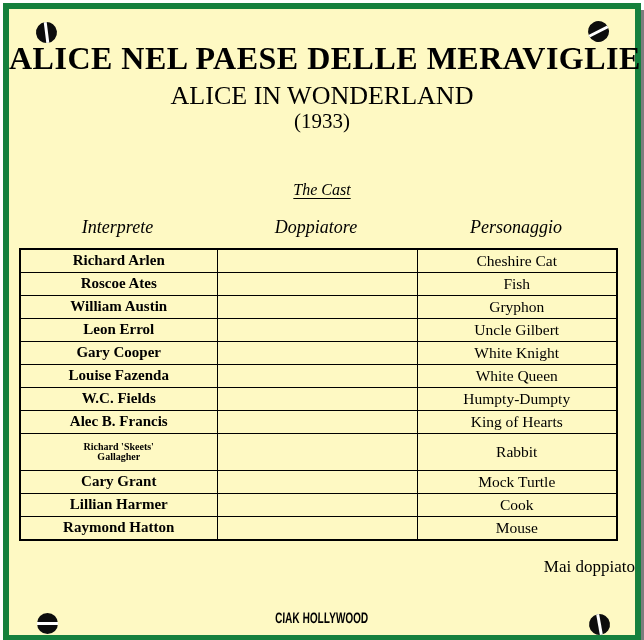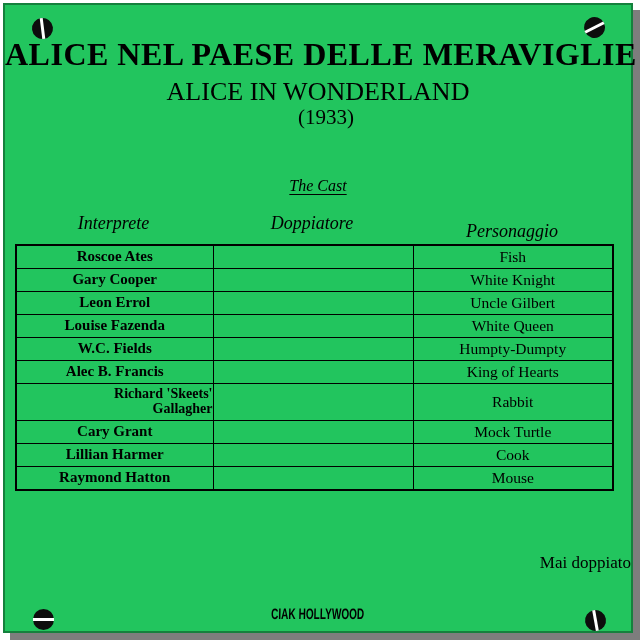--- a/index.html
+++ b/index.html
@@ -11,22 +11,22 @@
     overflow: hidden;
     font-family: "Liberation Serif", serif;
     color: #000000;
   }
   .sheet {
     position: absolute;
     left: 3px;
     top: 3px;
     width: 626px;
     height: 626px;
-    background: #22c55e;
-    border: 2px solid #15803d;
+    background: #fef9c3;
+    border: 6px solid #15803d;
     box-shadow: 7px 7px 0 #7d7d7d;
   }
   
   .screw {
     position: absolute;
     width: 21px;
     height: 21px;
     border-radius: 50%;
     background: #0d0d0d;
     display: flex;
@@ -46,21 +46,21 @@
   .abs { position: absolute; left: 0; width: 100%; text-align: center; line-height: 1; }
 
   .title-it {
     top: 33px;
     font-size: 32px;
     font-weight: bold;
     letter-spacing: 0.5px;
     white-space: nowrap;
   }
   .title-en { top: 74px; font-size: 26px; }
-  .year     { top: 102px; font-size: 21px; padding-left: 8px; }
+  .year     { top: 102px; font-size: 21px; }
   .regia    { top: 125px; font-size: 17.5px; }
 
   .cast-heading {
     top: 173px;
     font-size: 16px;
     font-style: italic;
     text-decoration: underline;
     text-underline-offset: 3px;
   }
 
@@ -70,21 +70,21 @@
     top: 209px;
     width: 597px;
     display: flex;
     font-size: 18px;
     font-style: italic;
     line-height: 1;
   }
   .col-headers div { text-align: center; }
   .col-headers .h1 { width: 197px; }
   .col-headers .h2 { width: 200px; }
-  .col-headers .h3 { width: 200px; margin-top: 8px; }
+  .col-headers .h3 { width: 200px; }
 
   table.cast {
     position: absolute;
     left: 10px;
     top: 239px;
     width: 597px;
     border-collapse: collapse;
     border: 2px solid #000000;
     table-layout: fixed;
   }
@@ -99,21 +99,21 @@
     vertical-align: middle;
     font-size: 15.5px;
     line-height: 1.05;
   }
   table.cast td.interprete {
     font-weight: bold;
     font-size: 15px;
     white-space: pre-line;
   }
   table.cast tr.tall td { height: 36px; }
-  table.cast tr.tall td.interprete { font-size: 14px; text-align: right; }
+  table.cast tr.tall td.interprete { font-size: 10px; }
 
   .footer-note { top: 549px; font-size: 17px; text-align: right; }
 
   .logo {
     top: 602px;
     font-family: "Liberation Sans", sans-serif;
     font-weight: bold;
     font-size: 14px;
     letter-spacing: 0px;
   }
@@ -154,33 +154,43 @@
   </div>
 
   <table class="cast">
     <colgroup>
         <col class="c1">
         <col class="c2">
         <col class="c3">
       </colgroup>
     <tbody id="cast-body">
         <tr>
+          <td class="interprete">Richard Arlen</td>
+          <td class="doppiatore"></td>
+          <td class="personaggio">Cheshire Cat</td>
+        </tr>
+        <tr>
           <td class="interprete">Roscoe Ates</td>
           <td class="doppiatore"></td>
           <td class="personaggio">Fish</td>
         </tr>
         <tr>
+          <td class="interprete">William Austin</td>
+          <td class="doppiatore"></td>
+          <td class="personaggio">Gryphon</td>
+        </tr>
+        <tr>
+          <td class="interprete">Leon Errol</td>
+          <td class="doppiatore"></td>
+          <td class="personaggio">Uncle Gilbert</td>
+        </tr>
+        <tr>
           <td class="interprete">Gary Cooper</td>
           <td class="doppiatore"></td>
           <td class="personaggio">White Knight</td>
-        </tr>
-        <tr>
-          <td class="interprete">Leon Errol</td>
-          <td class="doppiatore"></td>
-          <td class="personaggio">Uncle Gilbert</td>
         </tr>
         <tr>
           <td class="interprete">Louise Fazenda</td>
           <td class="doppiatore"></td>
           <td class="personaggio">White Queen</td>
         </tr>
         <tr>
           <td class="interprete">W.C. Fields</td>
           <td class="doppiatore"></td>
           <td class="personaggio">Humpty-Dumpty</td>

